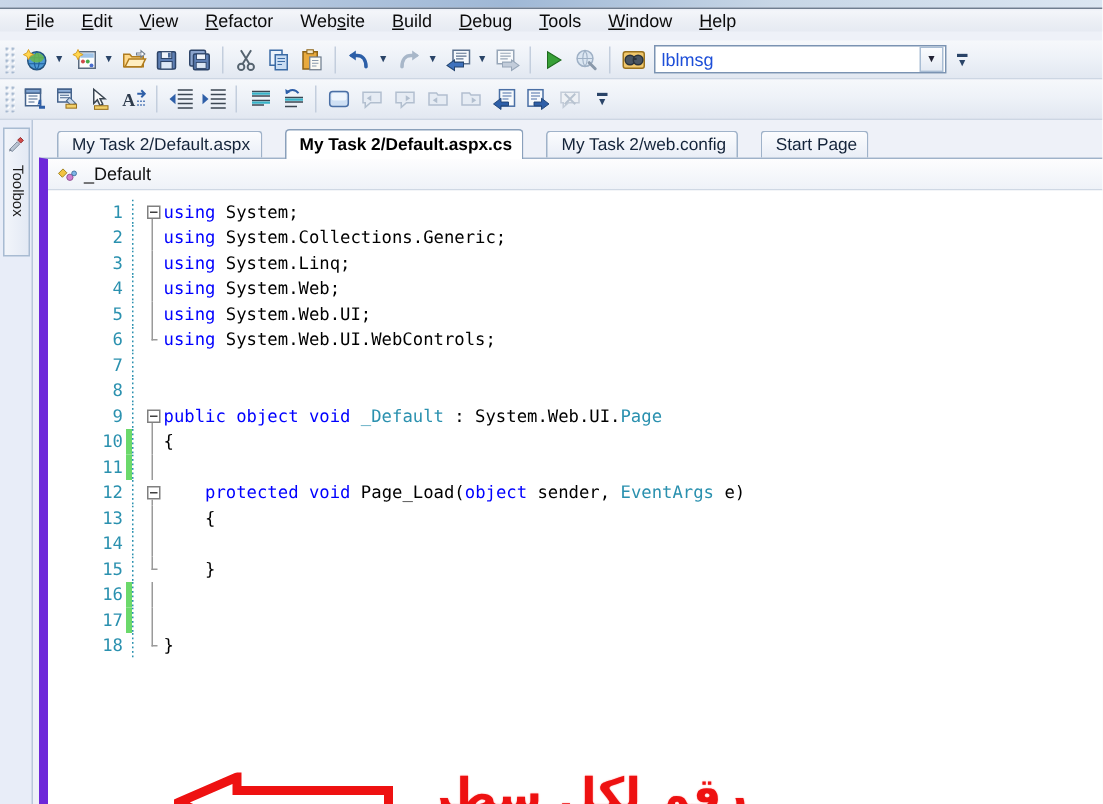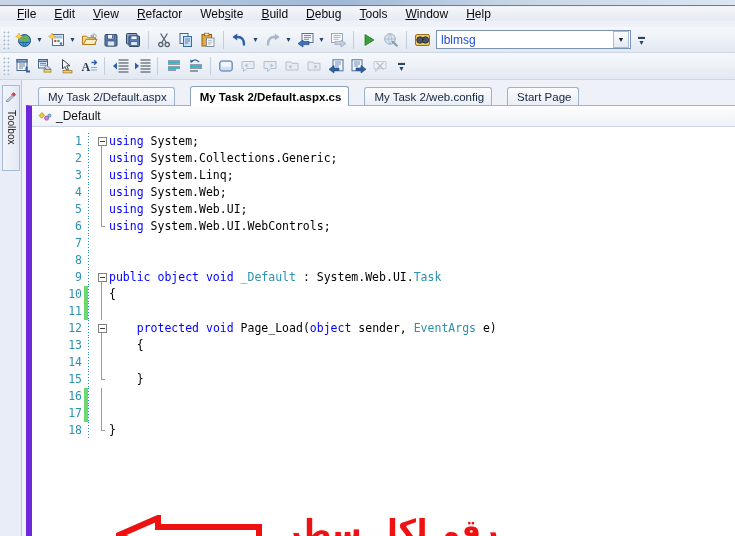--- a/index.html
+++ b/index.html
@@ -678,21 +678,21 @@
             <div class="code-text"></div>
           </div>
           <div class="code-row">
             <div class="gutter-num">9</div>
             <div class="change-bar"></div>
             <div class="dotline"></div>
             <div class="fold-col">
               <div class="fold-box"></div>
               <div class="fold-line" style="top: 13px;"></div>
             </div>
-            <div class="code-text"><span class="kw">public </span><span class="kw">object </span><span class="kw">void </span><span class="typ">_Default</span><span> : System.Web.UI.</span><span class="typ">Task</span></div>
+            <div class="code-text"><span class="kw">public </span><span class="kw">object </span><span class="kw">void </span><span class="typ">_Default</span><span> : System.Web.UI.</span><span class="typ">Page</span></div>
           </div>
           <div class="code-row">
             <div class="gutter-num">10</div>
             <div class="change-bar modified"></div>
             <div class="dotline"></div>
             <div class="fold-col">
               <div class="fold-line"></div>
             </div>
             <div class="code-text"><span>{</span></div>
           </div>

